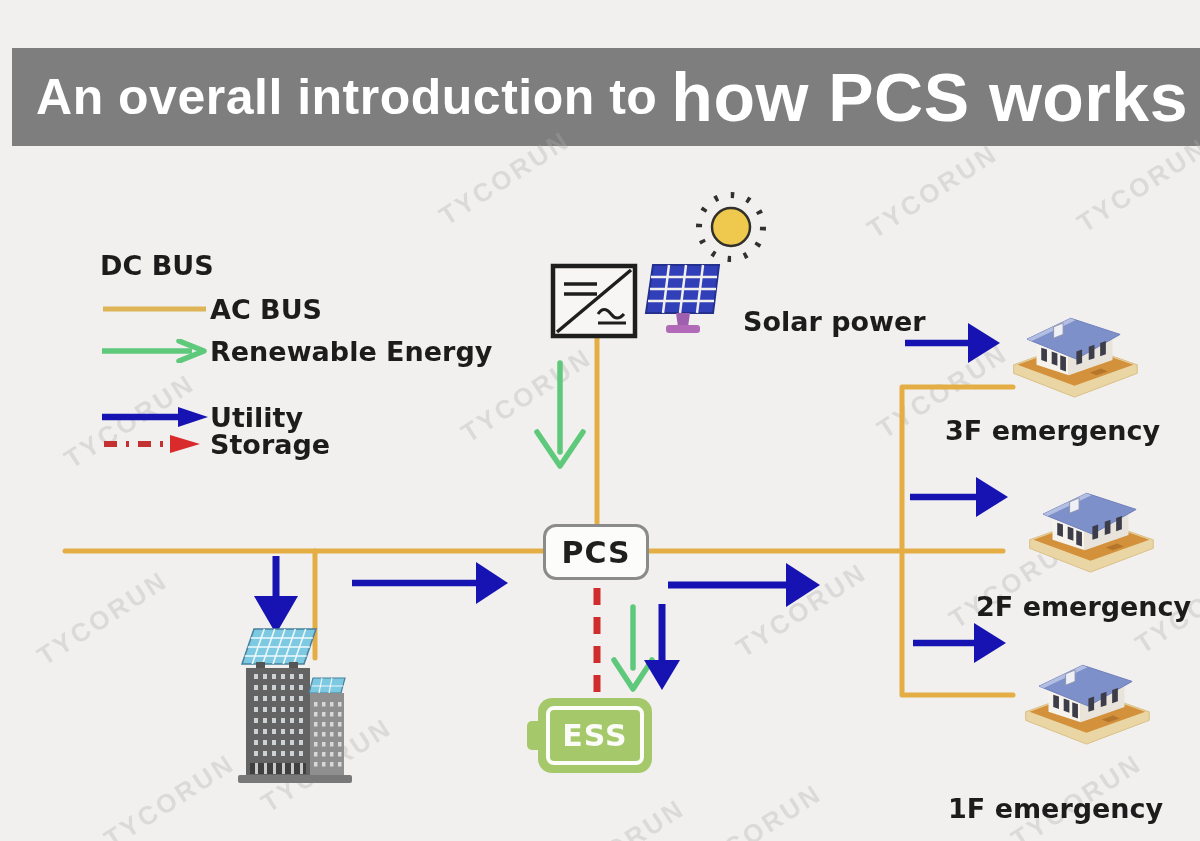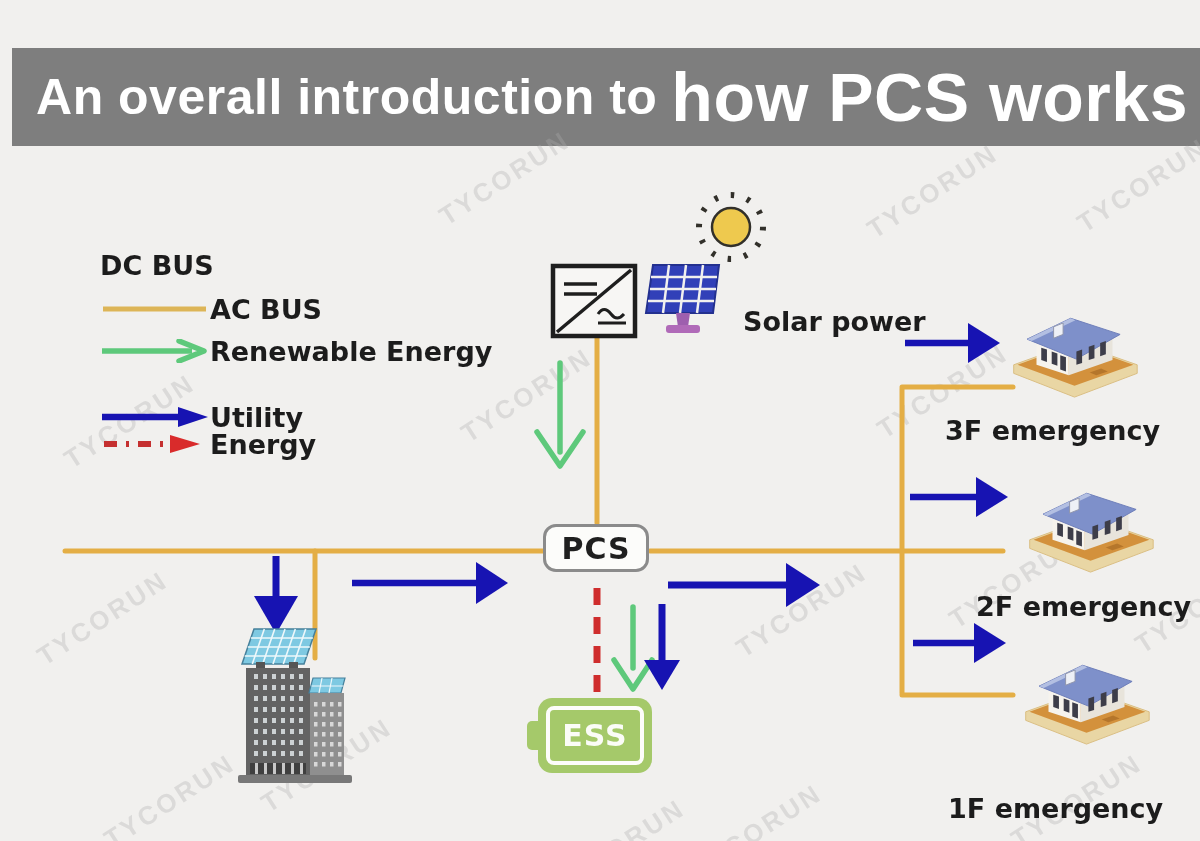--- a/index.html
+++ b/index.html
@@ -30,21 +30,21 @@
   .lbl{
     position:absolute;z-index:3;color:#1c1c1c;font-weight:700;
     font-size:27px;line-height:32px;white-space:nowrap;
   }
   
   .legend-row{position:absolute;left:100px;z-index:3;display:flex;align-items:center;height:26px;}
   .legend-row svg{display:block;margin-right:2px;}
   .legend-label{color:#1c1c1c;font-weight:700;font-size:27px;white-space:nowrap;}
   
   .pcs-box{
-    position:absolute;left:543px;top:524px;width:106px;height:48px;z-index:3;
+    position:absolute;left:543px;top:524px;width:106px;height:56px;z-index:3;
     background:#fcfcfa;border:3px solid #8b8b8b;border-radius:13px;
     box-sizing:border-box;display:flex;align-items:center;justify-content:center;
   }
   .pcs-box .pcs-label{font-size:30px;font-weight:700;color:#1f1f1f;letter-spacing:1px;}
   
   .battery{
     position:absolute;left:538px;top:698px;width:114px;height:75px;z-index:3;
     background:#a5c96a;border-radius:14px;text-align:right;
   }
   .battery-inner{
@@ -111,21 +111,21 @@
       <line x1="2" y1="12" x2="80" y2="12" stroke="#1713b2" stroke-width="6.5"></line>
       <polygon points="78,2 78,22 108,12" fill="#1713b2"></polygon>
     </svg>
     <span class="legend-label">Utility</span>
   </div>
   <div class="legend-row" style="top:431px;">
     <svg width="108" height="24" viewBox="0 0 108 24">
       <line x1="4" y1="12" x2="70" y2="12" stroke="#c53030" stroke-width="6" stroke-dasharray="13 9 3 9"></line>
       <polygon points="70,3 70,21 100,12" fill="#d92b2b"></polygon>
     </svg>
-    <span class="legend-label">Energy</span>
+    <span class="legend-label">Storage</span>
   </div>
 
   <svg class="diagram-svg" width="1200" height="841" viewBox="0 0 1200 841">
     <defs>
       <pattern id="winA" patternUnits="userSpaceOnUse" width="9" height="11">
         <rect x="2" y="3" width="4" height="5" fill="#cdd2d4"></rect>
       </pattern>
       <pattern id="winB" patternUnits="userSpaceOnUse" width="8" height="10">
         <rect x="2" y="2" width="3.5" height="4.5" fill="#d8d8d8"></rect>
       </pattern>

